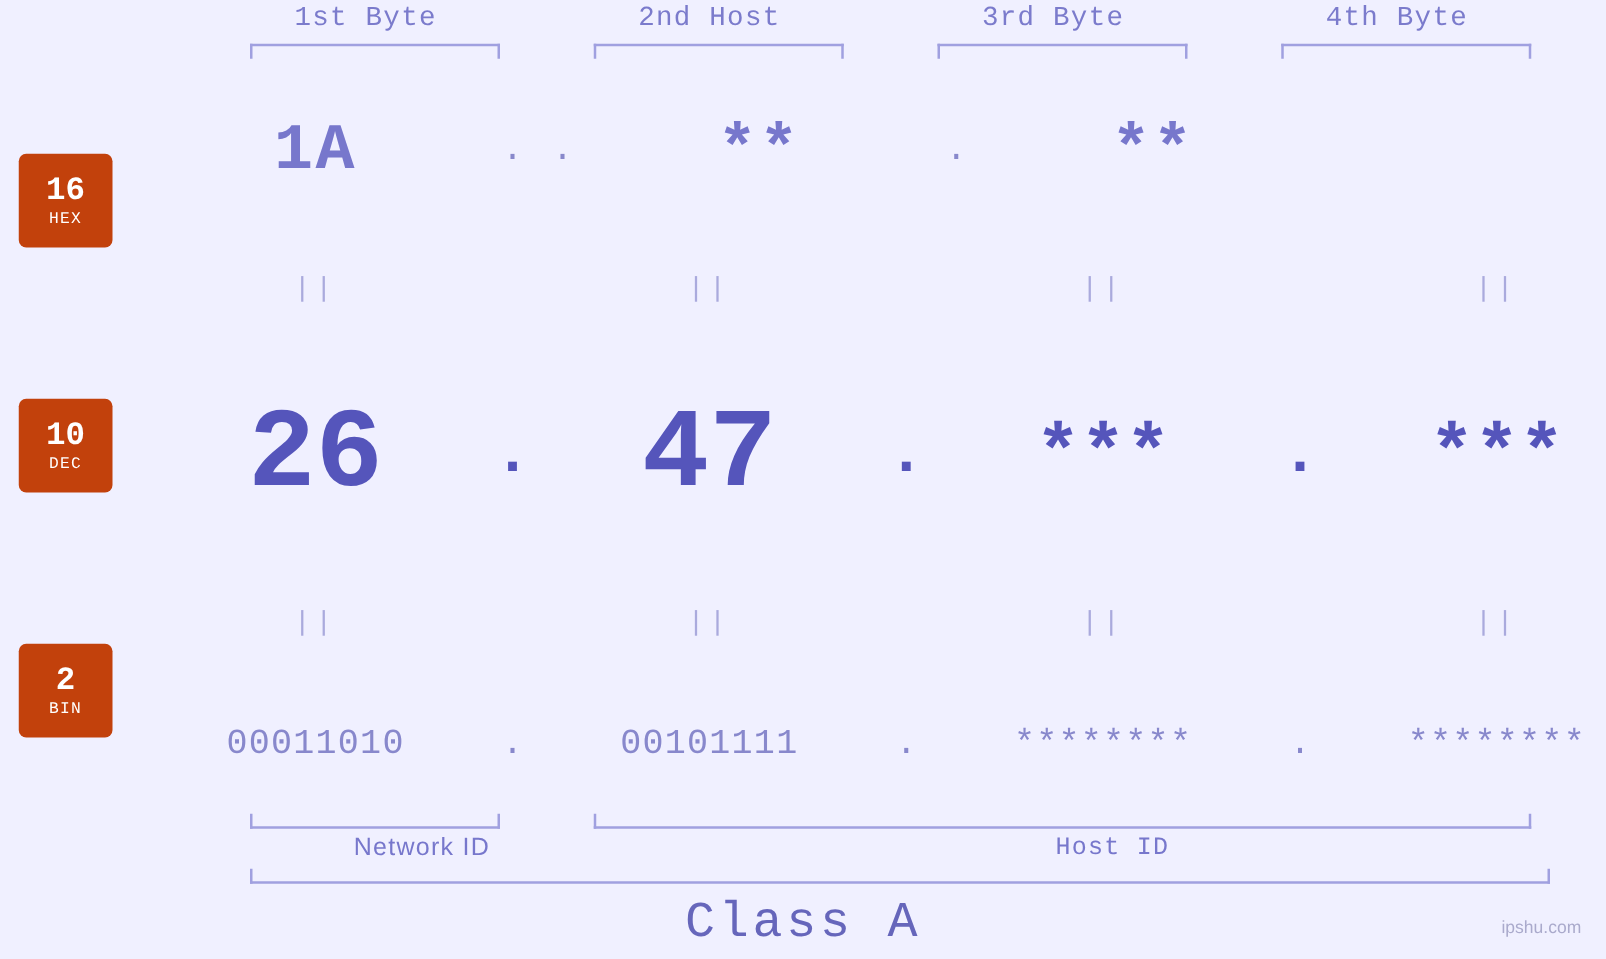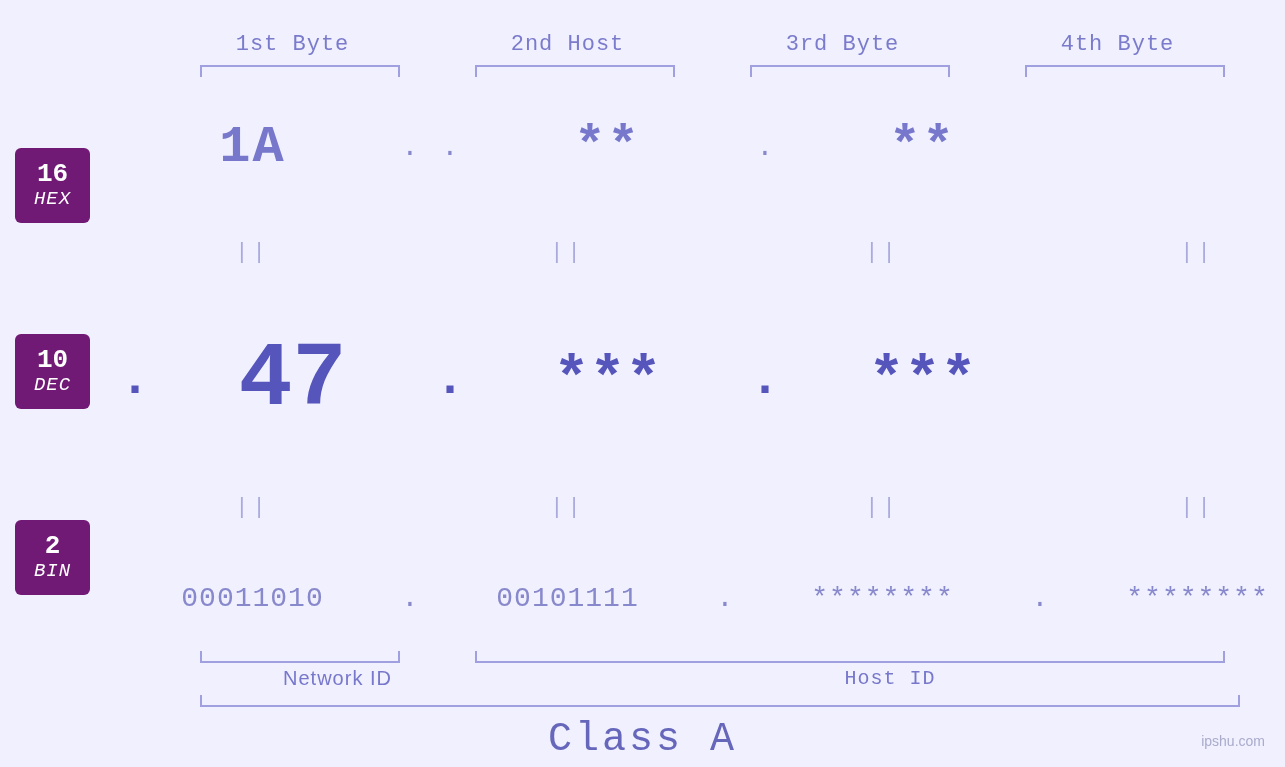--- a/index.html
+++ b/index.html
@@ -17,21 +17,21 @@
       height: 767px;
       position: relative;
       display: flex;
       flex-direction: column;
     }
 
     
     .header-row {
       display: flex;
       justify-content: flex-end;
-      padding-top: 32px;
+      padding-top: 2px;
       padding-right: 30px;
       margin-left: 140px;
     }
 
     .byte-col {
       width: 275px;
       text-align: center;
       color: #7b7bcc;
       font-size: 22px;
       letter-spacing: 1px;
@@ -70,39 +70,38 @@
       flex-direction: column;
       justify-content: space-around;
       padding: 10px 15px;
       gap: 30px;
       margin-top: 10px;
     }
 
     .badge {
       width: 75px;
       height: 75px;
-      background: #701a75;
+      background: #c2410c;
       border-radius: 6px;
       display: flex;
       flex-direction: column;
       align-items: center;
       justify-content: center;
       color: white;
     }
 
     .badge-num {
       font-size: 26px;
       font-weight: bold;
       line-height: 1.1;
     }
 
     .badge-label {
-      font-size: 19px;
+      font-size: 13px;
       letter-spacing: 1px;
-      font-style: italic;
     }
 
     
     .rows-section {
       flex: 1;
       display: flex;
       flex-direction: column;
       justify-content: space-around;
       padding: 0 10px;
     }
@@ -257,20 +256,23 @@
         <div class="equal-sign">||</div>
         <div class="equal-spacer"></div>
         <div class="equal-sign">||</div>
         <div class="equal-spacer"></div>
         <div class="equal-sign">||</div>
         <div class="equal-spacer"></div>
         <div class="equal-sign">||</div>
       </div>
 
       <div class="data-row">
+        <div class="cell">
+          <span class="dec-val">26</span>
+        </div>
         <div class="dot dec-dot">.</div>
         <div class="cell">
           <span class="dec-val">47</span>
         </div>
         <div class="dot dec-dot">.</div>
         <div class="cell">
           <span class="dec-val" style="font-size:60px;">***</span>
         </div>
         <div class="dot dec-dot">.</div>
         <div class="cell">

